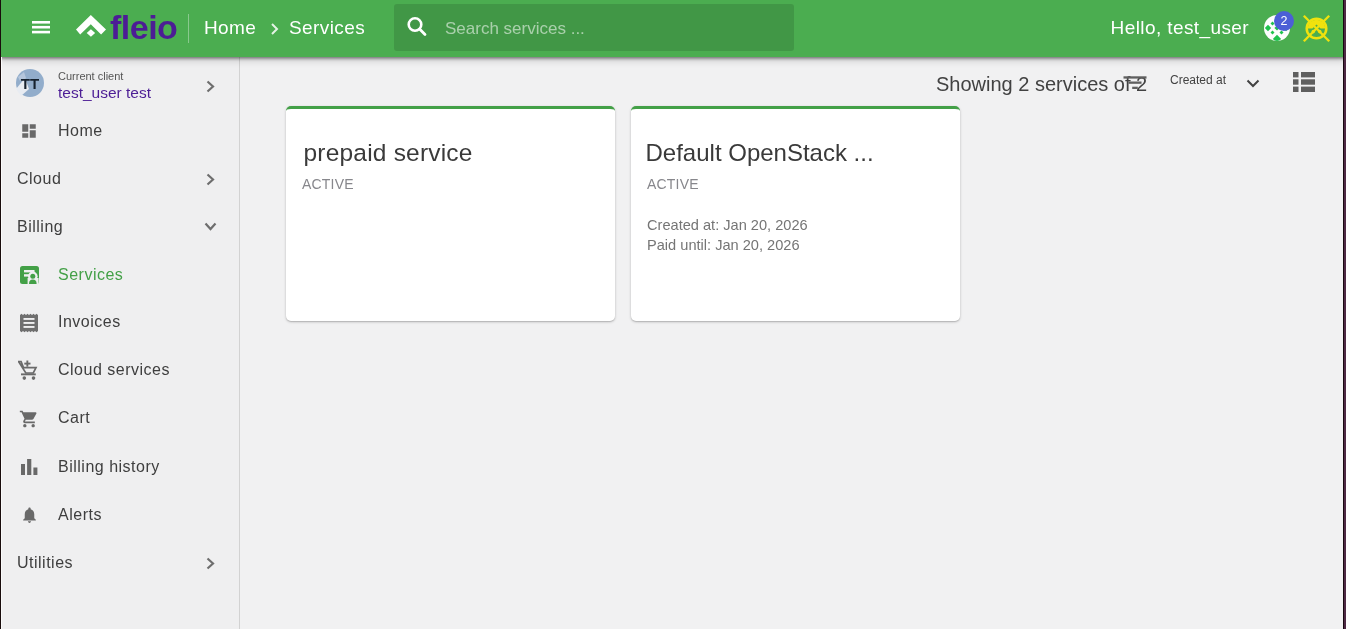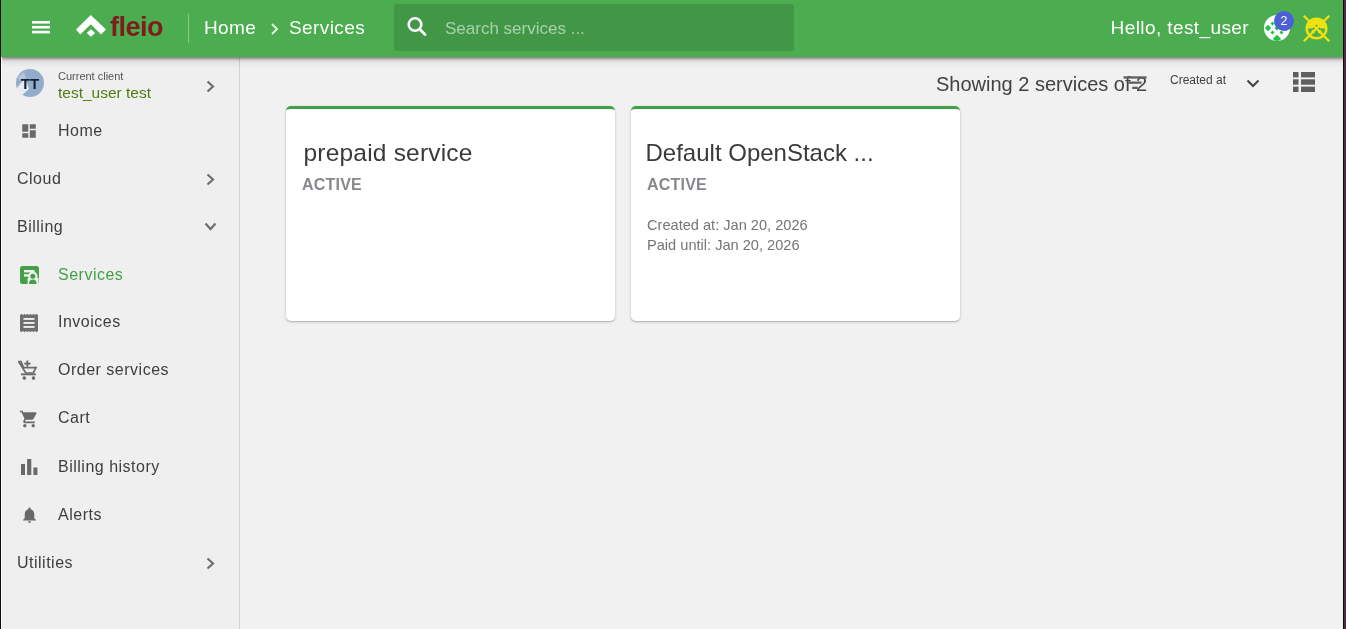--- a/index.html
+++ b/index.html
@@ -4,49 +4,49 @@
 <style>
 * { margin:0; padding:0; box-sizing:border-box; }
 html,body { width:1346px; height:629px; overflow:hidden; }
 body { font-family:"Liberation Sans", sans-serif; }
 #page { position:relative; width:1346px; height:629px; background:#f1f1f2; overflow:hidden; }
 .abs { position:absolute; }
 
 
 #navbar { position:absolute; left:0; top:0; width:1346px; height:57px; background:#4bad50;
   box-shadow:0 1.5px 3px rgba(0,0,0,0.45), 0 3px 8px rgba(0,0,0,0.18); z-index:10; }
-#logo-text { position:absolute; left:110px; top:12.5px; color:#7f1d1d; font-size:27px; font-weight:bold; letter-spacing:-0.5px; line-height:28px; }
+#logo-text { position:absolute; left:110px; top:12.5px; color:#4c1d95; font-size:34px; font-weight:bold; letter-spacing:-0.5px; line-height:28px; }
 #nav-divider { position:absolute; left:188px; top:14px; width:1px; height:29px; background:rgba(255,255,255,0.35); }
 .crumb { position:absolute; top:17px; color:#fff; font-size:19px; letter-spacing:0.4px; }
 #search { position:absolute; left:394px; top:4px; width:400px; height:47px; background:rgba(0,0,0,0.125); border-radius:3px; }
 #search-ph { position:absolute; left:445px; top:19px; color:rgba(255,255,255,0.55); font-size:17px; }
 #hello { position:absolute; top:17px; right:97px; color:#fff; font-size:19px; letter-spacing:0.4px; }
 #avatar { position:absolute; left:1264px; top:15px; }
 #badge { position:absolute; left:1274px; top:11px; width:20px; height:20px; border-radius:50%; background:#4c5fd6;
   color:#fff; font-size:12.5px; text-align:center; line-height:20px; }
 
 
 #sidebar { position:absolute; left:1px; top:57px; width:239px; height:572px; background:#efeff0;
   border-right:1px solid rgba(0,0,0,0.12); }
 #tt-av { position:absolute; left:16px; top:69px; }
 #cur-client { position:absolute; left:58px; top:70px; color:#555555; font-size:11px; }
-#cur-name { position:absolute; left:58px; top:84px; color:#4d7c0f; font-size:15.5px; }
+#cur-name { position:absolute; left:58px; top:84px; color:#4c1d95; font-size:15.5px; }
 .mi-txt { position:absolute; left:58px; color:#3e3e3e; font-size:16px; letter-spacing:0.5px; }
 .mg-txt { position:absolute; left:17px; color:#3e3e3e; font-size:16px; letter-spacing:0.5px;text-align:center; }
 .green { color:#43a047 !important; }
 .micon { position:absolute; left:20px; }
 .chev-r { position:absolute; left:206px; }
 
 
 #showing { position:absolute; left:936px; top:73px; color:#424242; font-size:20px; }
 #created-at { position:absolute; left:1170px; top:73px; color:#424242; font-size:12px; }
 .card { position:absolute; top:106px; width:329px; height:215px; background:#fff; border-radius:5px;
   border-top:3px solid #43a047; box-shadow:0 1px 3px rgba(0,0,0,0.2), 0 1px 1px 0 rgba(0,0,0,0.12); }
 .card h2 { position:absolute; left:17.5px; top:29.5px; font-weight:normal; color:#3a3a3a; font-size:24.5px; letter-spacing:0.2px; line-height:28px; }
-.card .status { position:absolute; left:16px; top:67px; color:#87878c; font-size:16px; font-weight:bold; letter-spacing:0.2px; }
+.card .status { position:absolute; left:16px; top:67px; color:#87878c; font-size:14px; font-weight:normal; letter-spacing:0.2px; }
 .card .details { position:absolute; left:16px; top:105.5px; color:#757575; font-size:14.6px; line-height:20.8px; }
 
 
 #edge-l { position:absolute; left:0; top:0; width:1px; height:629px; background:#190c0c; z-index:50; }
 #edge-l2 { position:absolute; left:1px; top:57px; width:1.2px; height:572px; background:#fbfbfb; z-index:50; }
 #edge-r1 { position:absolute; left:1342.7px; top:0; width:1.5px; height:629px; background:#170810; z-index:50; }
 #edge-r2 { position:absolute; left:1344.2px; top:0; width:1.8px; height:629px; background:#4e2944; z-index:50; }
 </style>
 </head>
 <body>
@@ -157,21 +157,21 @@
       <rect x="8.4" y="0.5" width="1.9" height="6.2"></rect>
       <rect x="6.3" y="2.65" width="6.2" height="1.9"></rect>
     </g>
     <g stroke="#6a6a6a" stroke-width="1.7" fill="none">
       <path d="M0.6 1.5 H3.1 L5.6 7.7 H18 L15.3 13 H7.8 Z"></path>
     </g>
     <rect x="3" y="13.4" width="14.8" height="1.9" fill="#6a6a6a"></rect>
     <circle cx="6.3" cy="18.1" r="1.8" fill="#6a6a6a"></circle>
     <circle cx="15.5" cy="18.1" r="1.8" fill="#6a6a6a"></circle>
   </svg>
-  <div class="mi-txt" style="top:361px">Order services</div>
+  <div class="mi-txt" style="top:361px">Cloud services</div>
 
   <svg class="micon" style="top:409px;left:18.5px" width="20" height="20" viewBox="0 0 24 24" fill="#696969">
     <path d="M7 18c-1.1 0-1.99.9-1.99 2S5.9 22 7 22s2-.9 2-2-.9-2-2-2zM1 2v2h2l3.6 7.59-1.35 2.45c-.16.28-.25.61-.25.96 0 1.1.9 2 2 2h12v-2H7.42c-.14 0-.25-.11-.25-.25l.03-.12.9-1.63h7.45c.75 0 1.41-.41 1.75-1.03l3.58-6.49c.08-.14.12-.31.12-.48 0-.55-.45-1-1-1H5.21l-.94-2H1zm16 16c-1.1 0-1.99.9-1.99 2s.89 2 1.99 2 2-.9 2-2-.9-2-2-2z"></path>
   </svg>
   <div class="mi-txt" style="top:409px">Cart</div>
 
   <svg class="micon" style="top:458px" width="18" height="18" viewBox="0 0 18 18" fill="#696969">
     <rect x="1" y="6" width="4" height="11"></rect>
     <rect x="7.1" y="1" width="4.2" height="16"></rect>
     <rect x="13.4" y="9.5" width="4" height="7.5"></rect>

